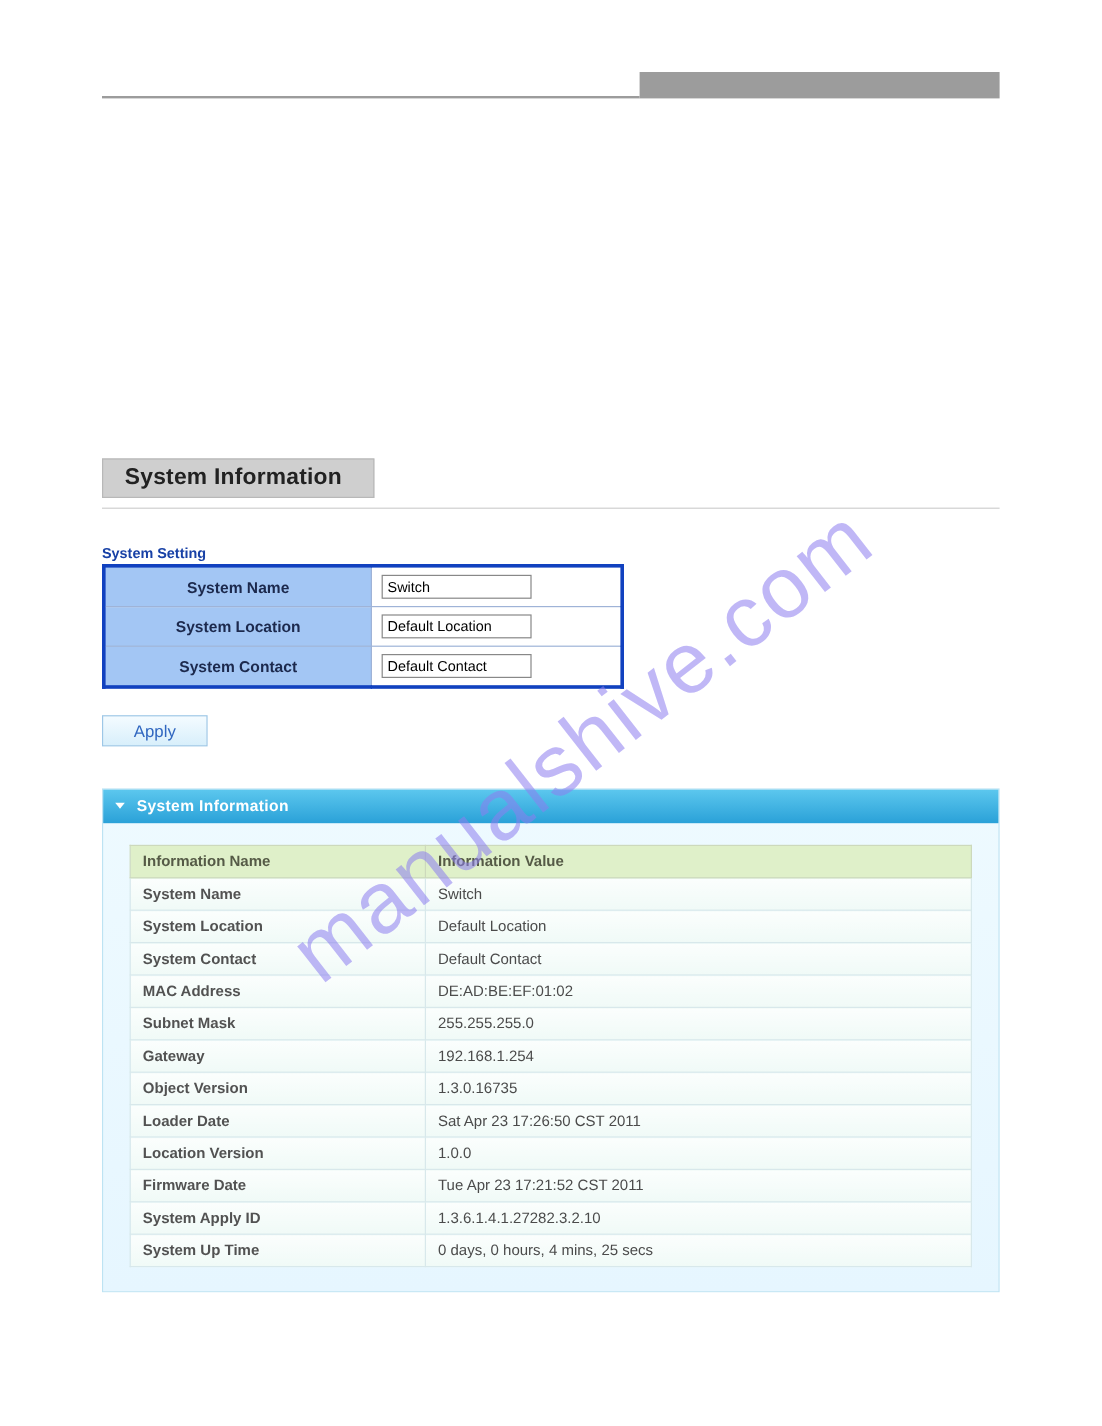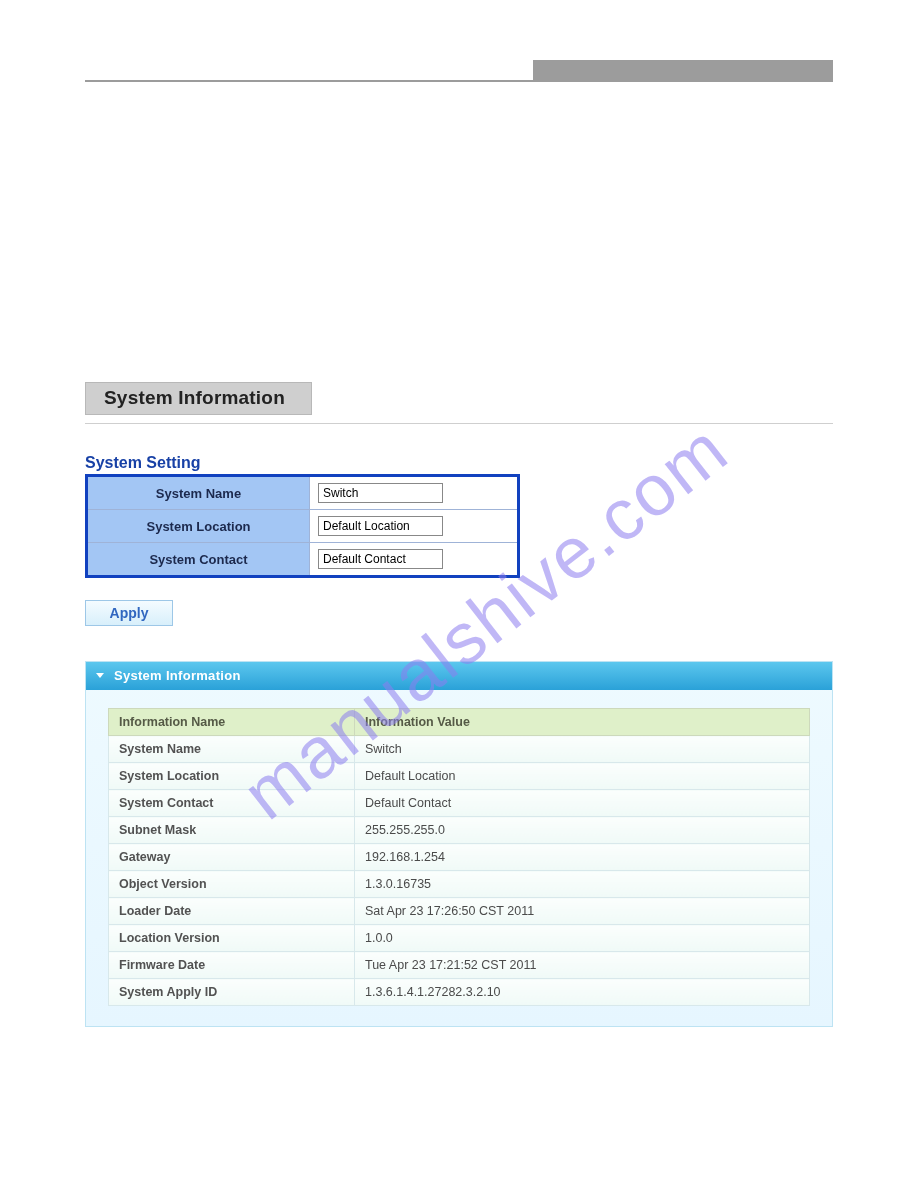--- a/index.html
+++ b/index.html
@@ -47,21 +47,21 @@
   .underline {
     border-bottom: 1px solid #cfcfcf;
     margin-top: 8px;
     margin-bottom: 30px;
   }
 
   
   .setting-label {
     color: #1841a6;
     font-weight: bold;
-    font-size: 16px;
+    font-size: 12px;
     margin-bottom: 2px;
   }
   table.settings {
     border-collapse: collapse;
     width: 435px;
     border: 3px solid #1141bf;
     background: #fff;
   }
   table.settings td {
     border: 1px solid #9fb3d7;
@@ -85,21 +85,21 @@
     padding: 2px 4px;
     width: 115px;
     background: #fff;
   }
 
   .apply-btn {
     margin-top: 22px;
     background: linear-gradient(#f4fbff, #d8effb);
     border: 1px solid #9dc7e7;
     color: #3167c0;
-    font-weight: bold;
+    font-weight: normal;
     font-size: 14px;
     padding: 4px 0;
     width: 88px;
     cursor: pointer;
     font-family: inherit;
   }
 
   
   .info-panel {
     margin-top: 35px;
@@ -225,20 +225,24 @@
               </tr>
               <tr>
                 <td class="ikey">System Location</td>
                 <td>Default Location</td>
               </tr>
               <tr>
                 <td class="ikey">System Contact</td>
                 <td>Default Contact</td>
               </tr>
               <tr>
+                <td class="ikey">MAC Address</td>
+                <td>DE:AD:BE:EF:01:02</td>
+              </tr>
+              <tr>
                 <td class="ikey">Subnet Mask</td>
                 <td>255.255.255.0</td>
               </tr>
               <tr>
                 <td class="ikey">Gateway</td>
                 <td>192.168.1.254</td>
               </tr>
               <tr>
                 <td class="ikey">Object Version</td>
                 <td>1.3.0.16735</td>
@@ -251,20 +255,24 @@
                 <td class="ikey">Location Version</td>
                 <td>1.0.0</td>
               </tr>
               <tr>
                 <td class="ikey">Firmware Date</td>
                 <td>Tue Apr 23 17:21:52 CST 2011</td>
               </tr>
               <tr>
                 <td class="ikey">System Apply ID</td>
                 <td>1.3.6.1.4.1.27282.3.2.10</td>
+              </tr>
+              <tr>
+                <td class="ikey">System Up Time</td>
+                <td>0 days, 0 hours, 4 mins, 25 secs</td>
               </tr>
             </tbody>
         </table>
       </div>
     </div>
 
   </div>
 
   <div class="watermark">manualshive.com</div>
 </div>

